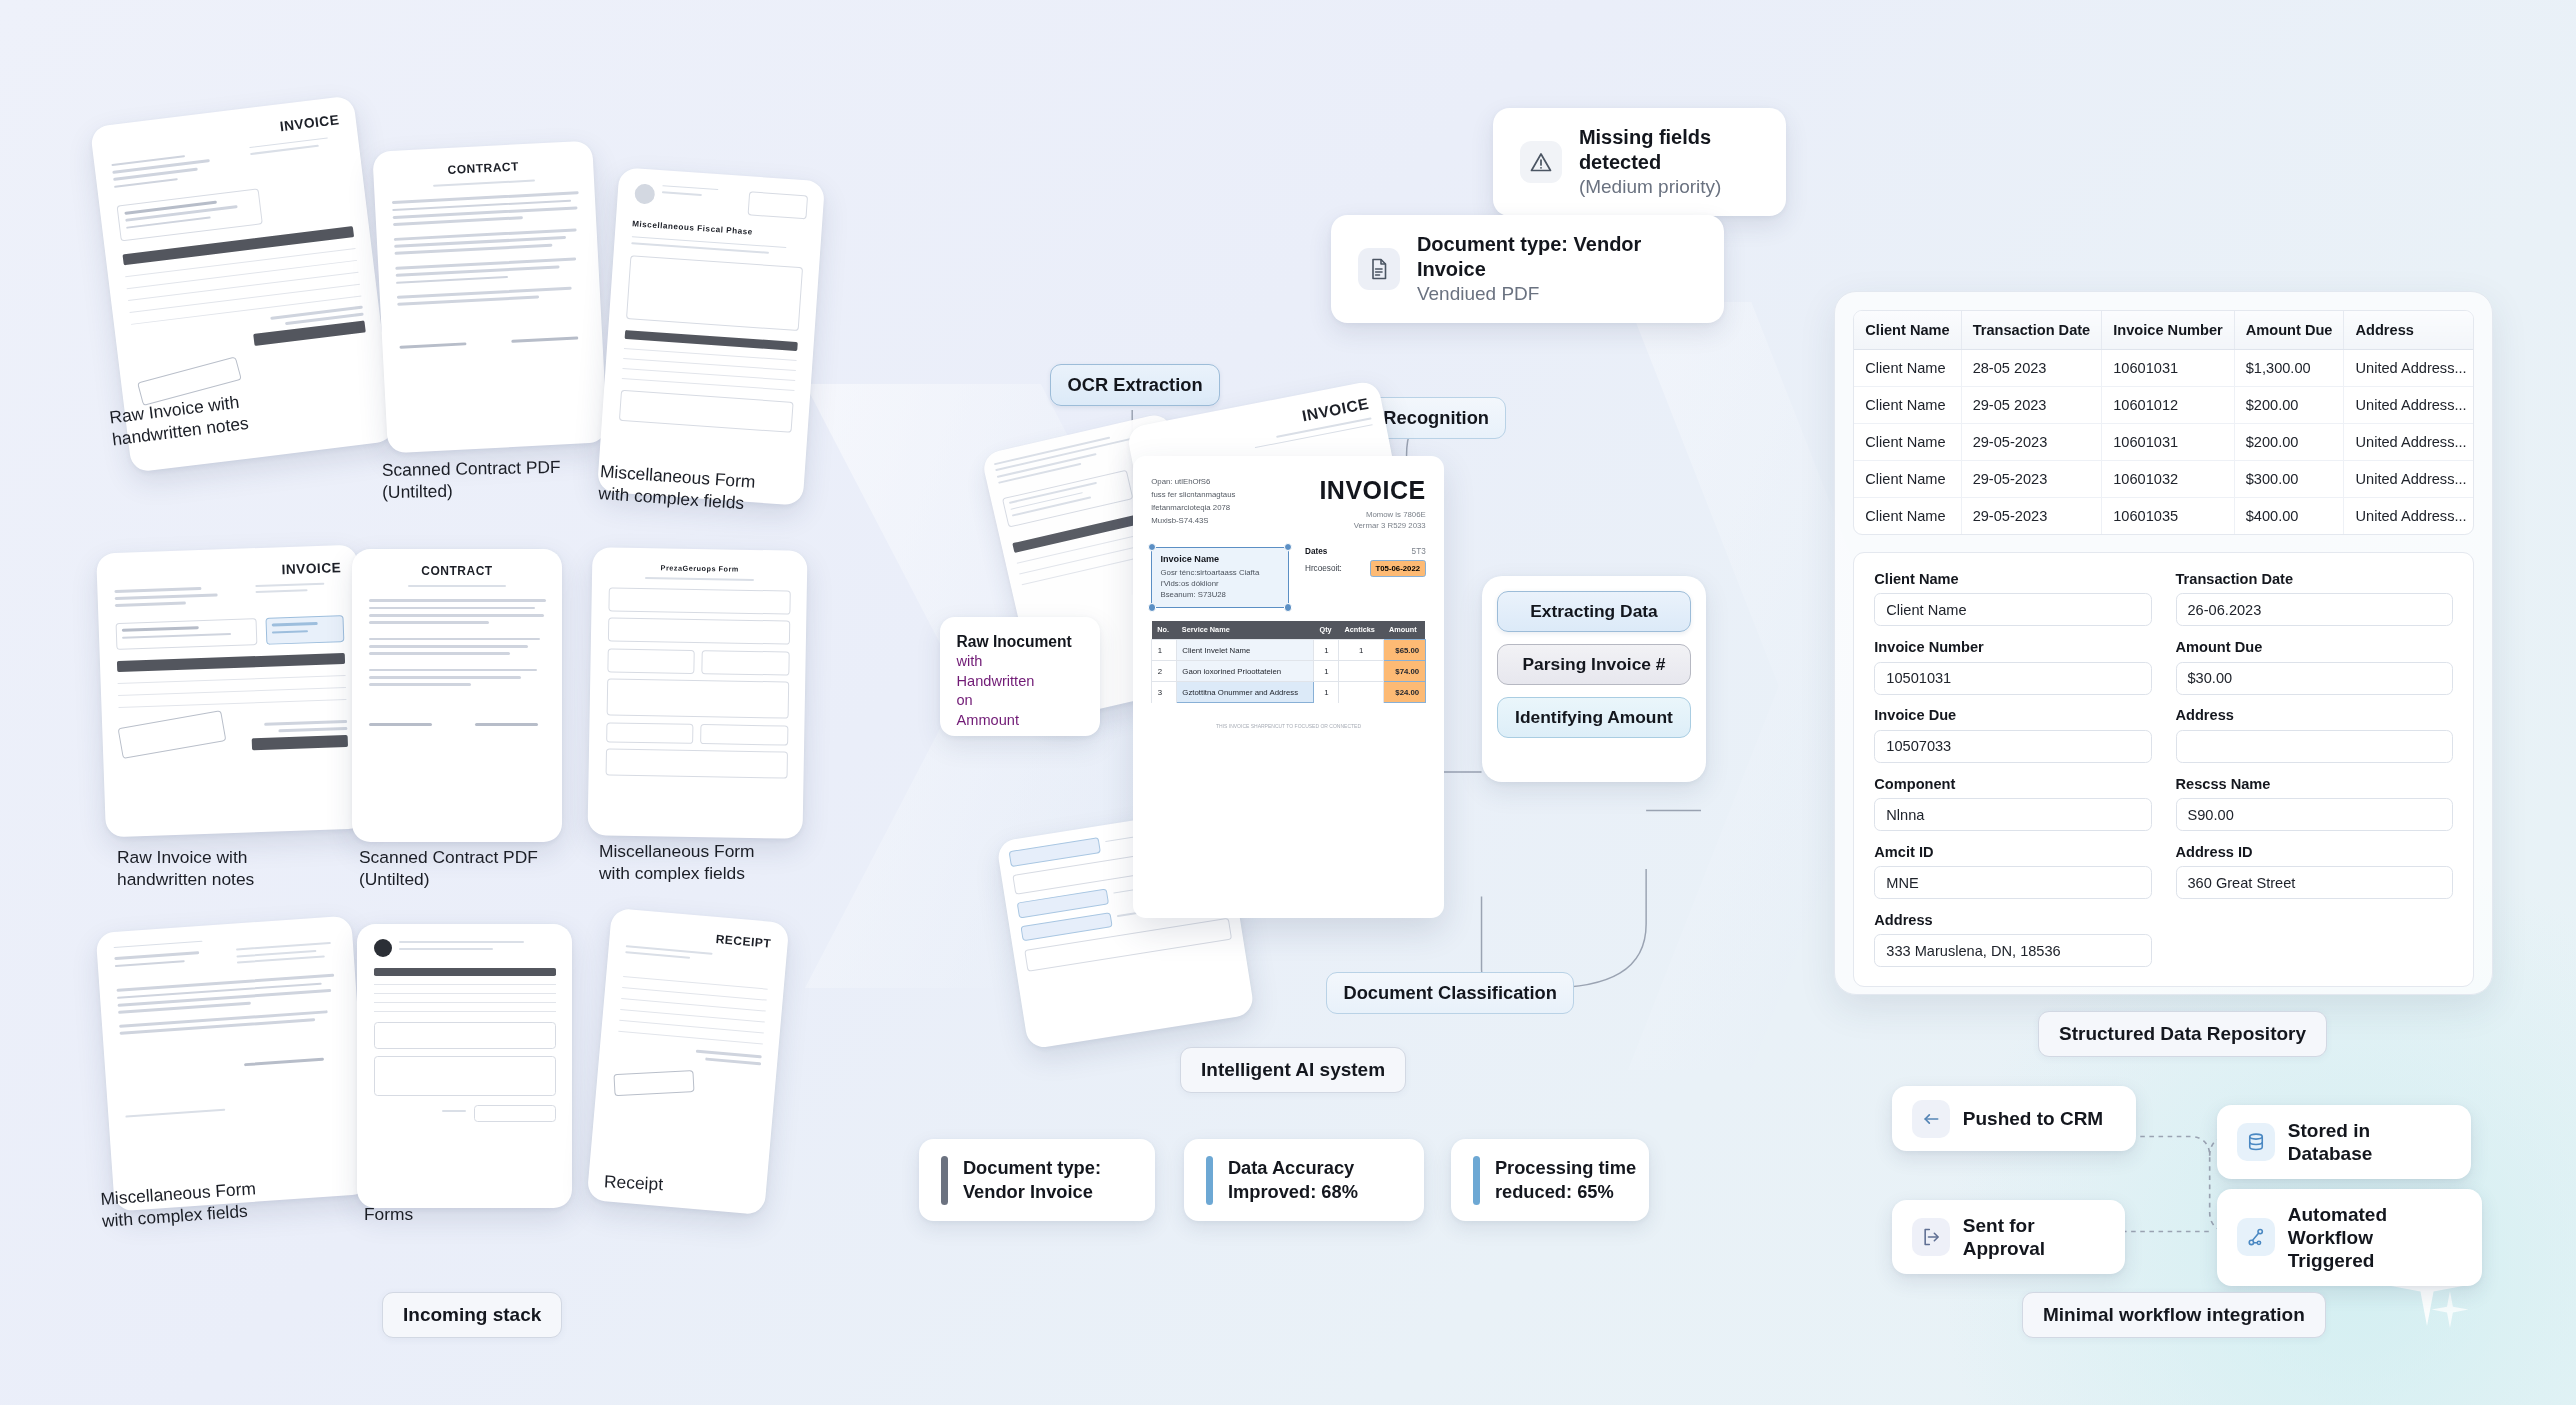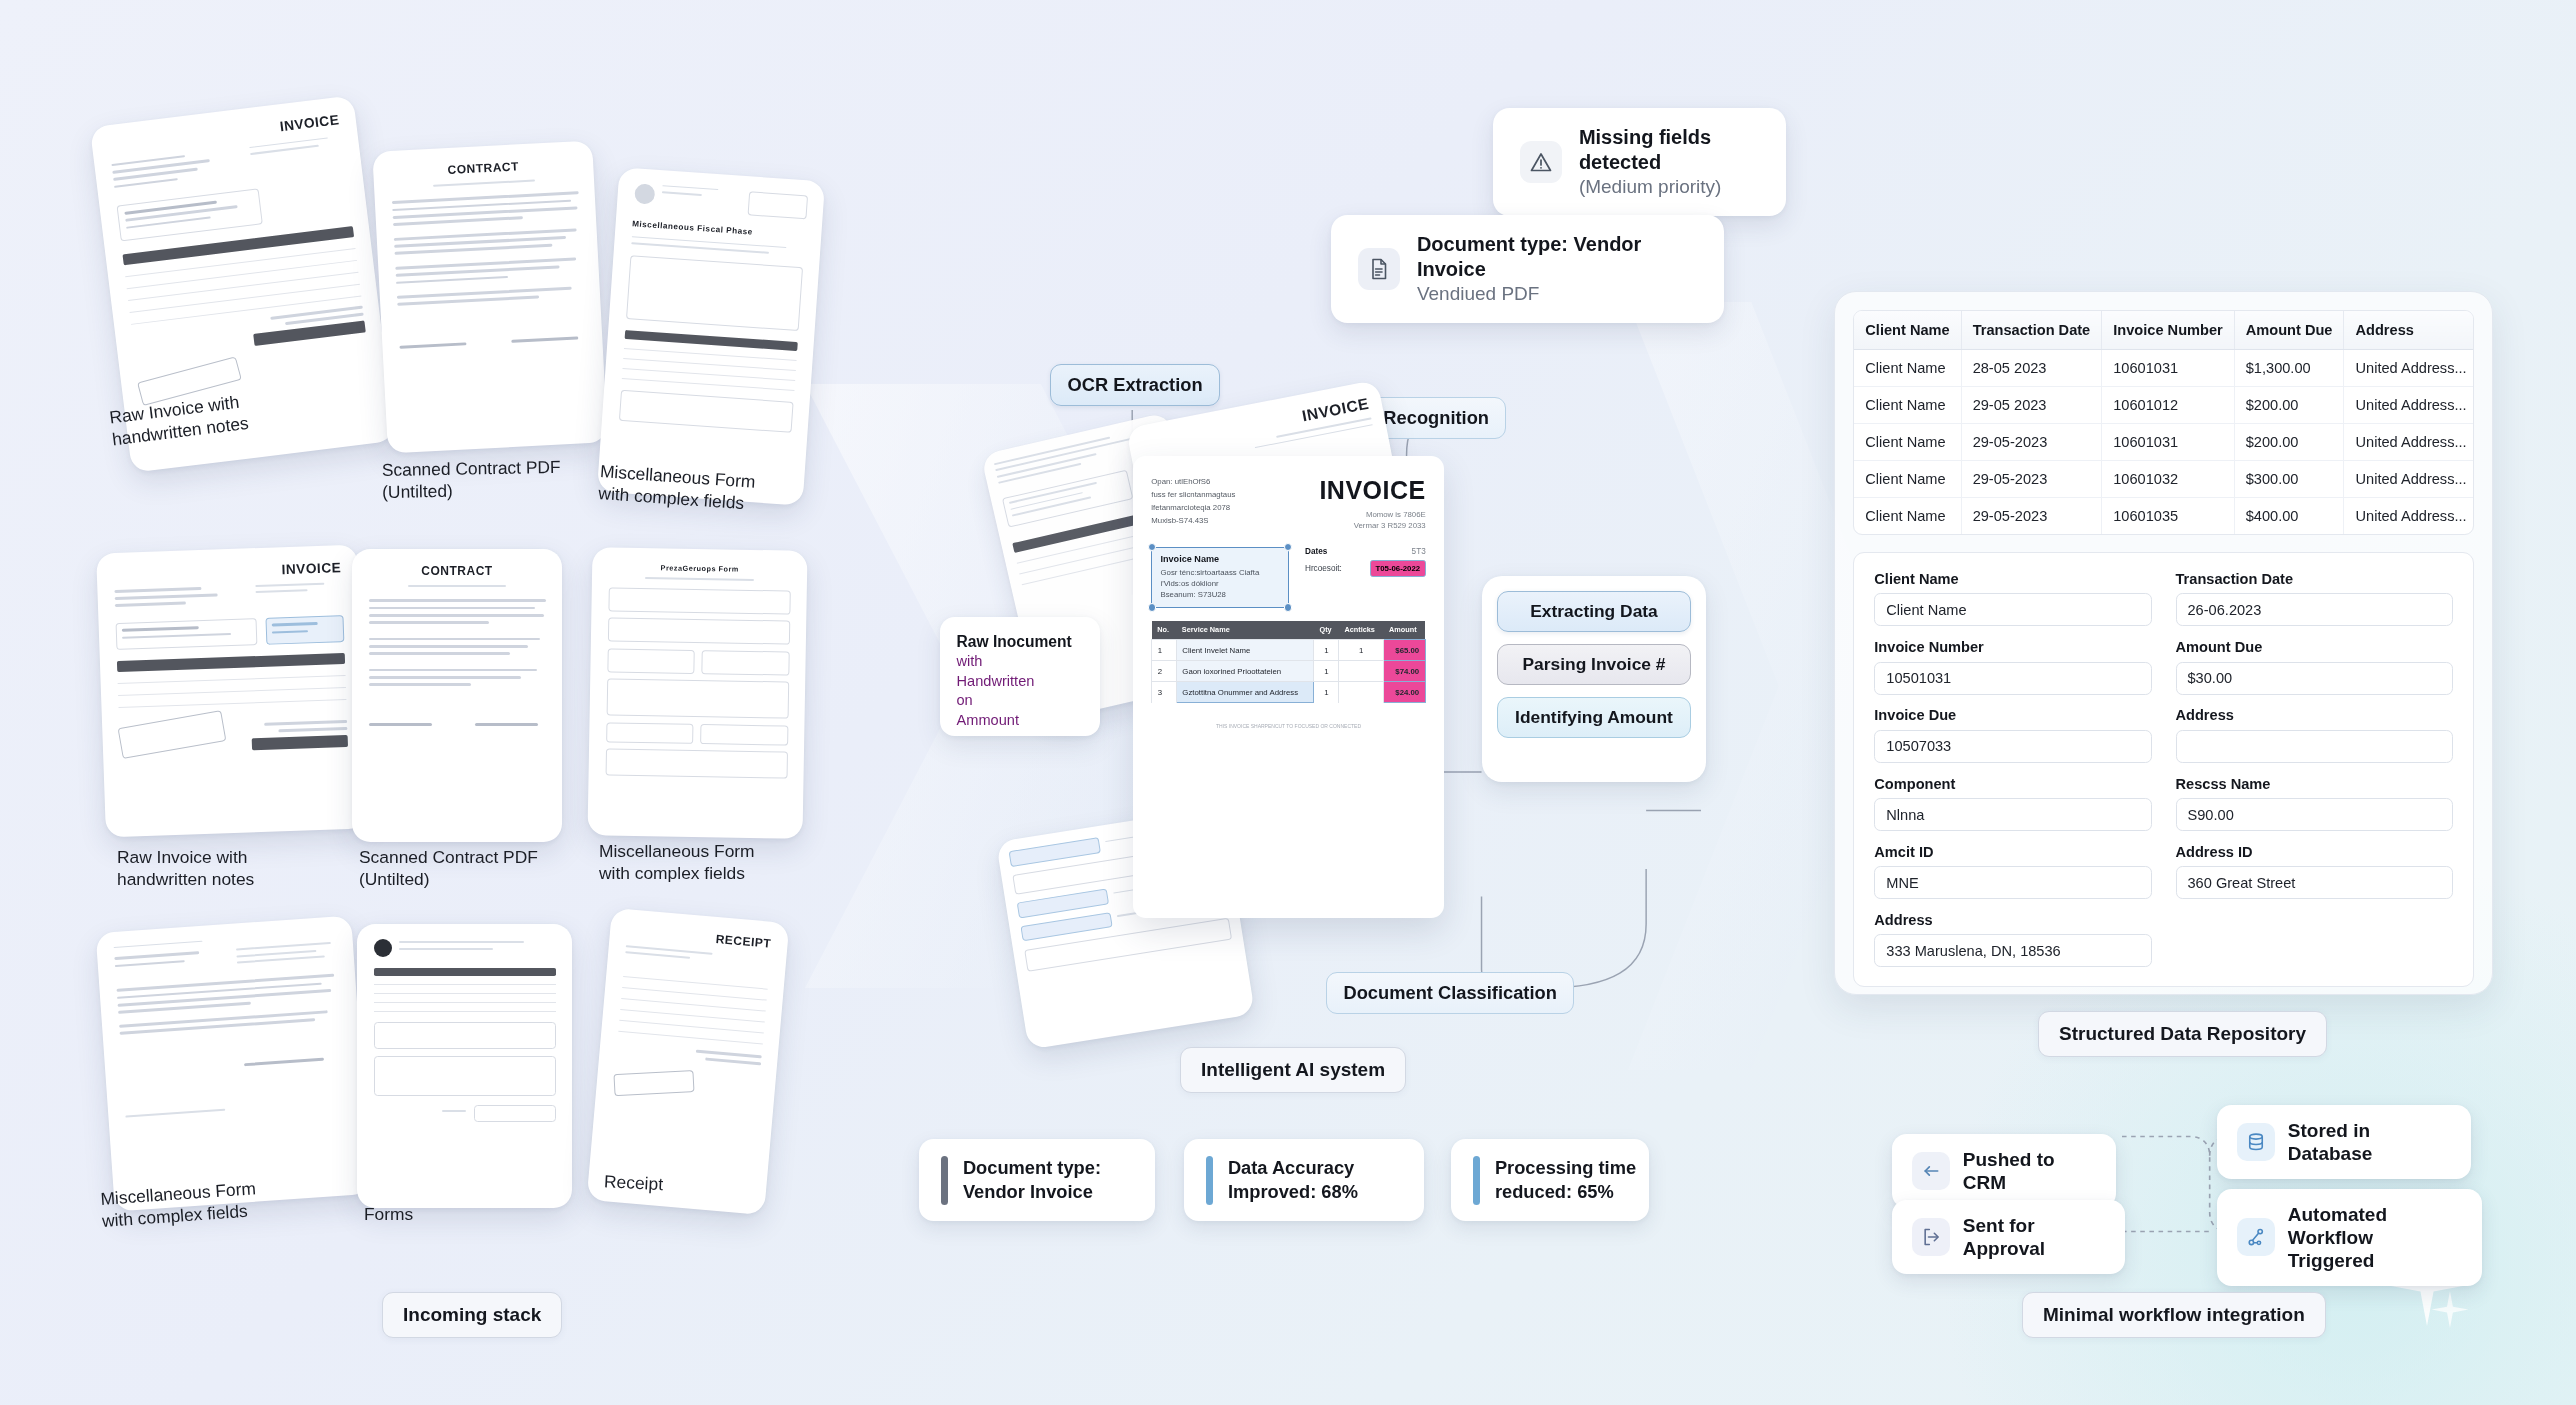--- a/index.html
+++ b/index.html
@@ -122,21 +122,21 @@
   .anno { border:1.8px solid #5b8fc4; border-radius:4.6px; background:rgba(219,234,247,.55);
           padding:6.4px 8.2px; position:relative; }
   .anno-h { font-size:9.1px; font-weight:700; color:#12151c; margin-bottom:2.7px; }
   .anno-l { font-size:7.8px; color:#4c535d; line-height:1.45; }
   .hnd { position:absolute; width:8.2px; height:8.2px; border-radius:50%;
          background:#5b8fc4; border:1.4px solid #fff; }
   .inv-tbl { width:100%; border-collapse:collapse; }
   .inv-tbl th { background:#53565e; color:#fff; font-size:7.3px; font-weight:700;
                 padding:4.6px 5.5px; border:none; }
   .inv-tbl td { font-size:7.8px; padding:5.5px 5.5px; border:0.9px solid #e0e4ea; color:#23272f; }
-  .hl { background:#ec4899; border:0.9px solid #88b0d6 !important; text-align:right; font-weight:600; }
+  .hl { background:#fdba74; border:0.9px solid #88b0d6 !important; text-align:right; font-weight:600; }
   .tot-row { display:flex; justify-content:flex-end; gap:9.1px; font-size:8.2px; padding:3.7px 0; }
   .tot-lbl { color:#3b414a; font-weight:700; }
   .tot-dark { background:#53565e; color:#fff; display:flex; justify-content:space-between;
               padding:5.5px 9.1px; font-size:8.7px; font-weight:700; border-radius:1.8px; }
 
   
   .wf { position:absolute; display:flex; align-items:center; gap:12.8px; background:#fff;
         border-radius:14.6px; padding:13.7px 20px;
         box-shadow:0 7.3px 20px rgba(42,58,92,.11), 0 1.8px 4.6px rgba(42,58,92,.05); }
   .wf-ico { width:38px; height:38px; border-radius:10px; display:flex; align-items:center;
@@ -747,21 +747,21 @@
       <path d="M0 32 L75 32 C88 32 96 40 96 53 L96 115 C96 128 104 136 117 136 L175 136"></path>
       <path d="M96 53 C96 40 104 32 117 32 L175 32"></path>
       <path d="M0 136 L96 136"></path>
     </g>
     <g fill="#9aa3b2">
       <path d="M175 32 l-9 -5 l0 10 z"></path>
         <path d="M175 136 l-9 -5 l0 10 z"></path>
     </g>
   </svg>
 
-  <div class="wf" style="left:1892px;top:1086px;width:224px;margin-top:48px;">
+  <div class="wf" style="left:1892px;top:1086px;width:244px;">
     <div class="wf-ico" style="background:#eef1f8;">
       <svg width="20" height="20" viewBox="0 0 24 24" fill="none" stroke="#5585b5" stroke-width="2" stroke-linecap="round" stroke-linejoin="round">
         <path d="M20 12 H5"></path>
           <path d="M10 7 L5 12 L10 17"></path>
       </svg>
     </div>
     <div class="wf-tx">Pushed to CRM</div>
   </div>
 
   <div class="wf" style="left:2217px;top:1105px;width:254px;">

